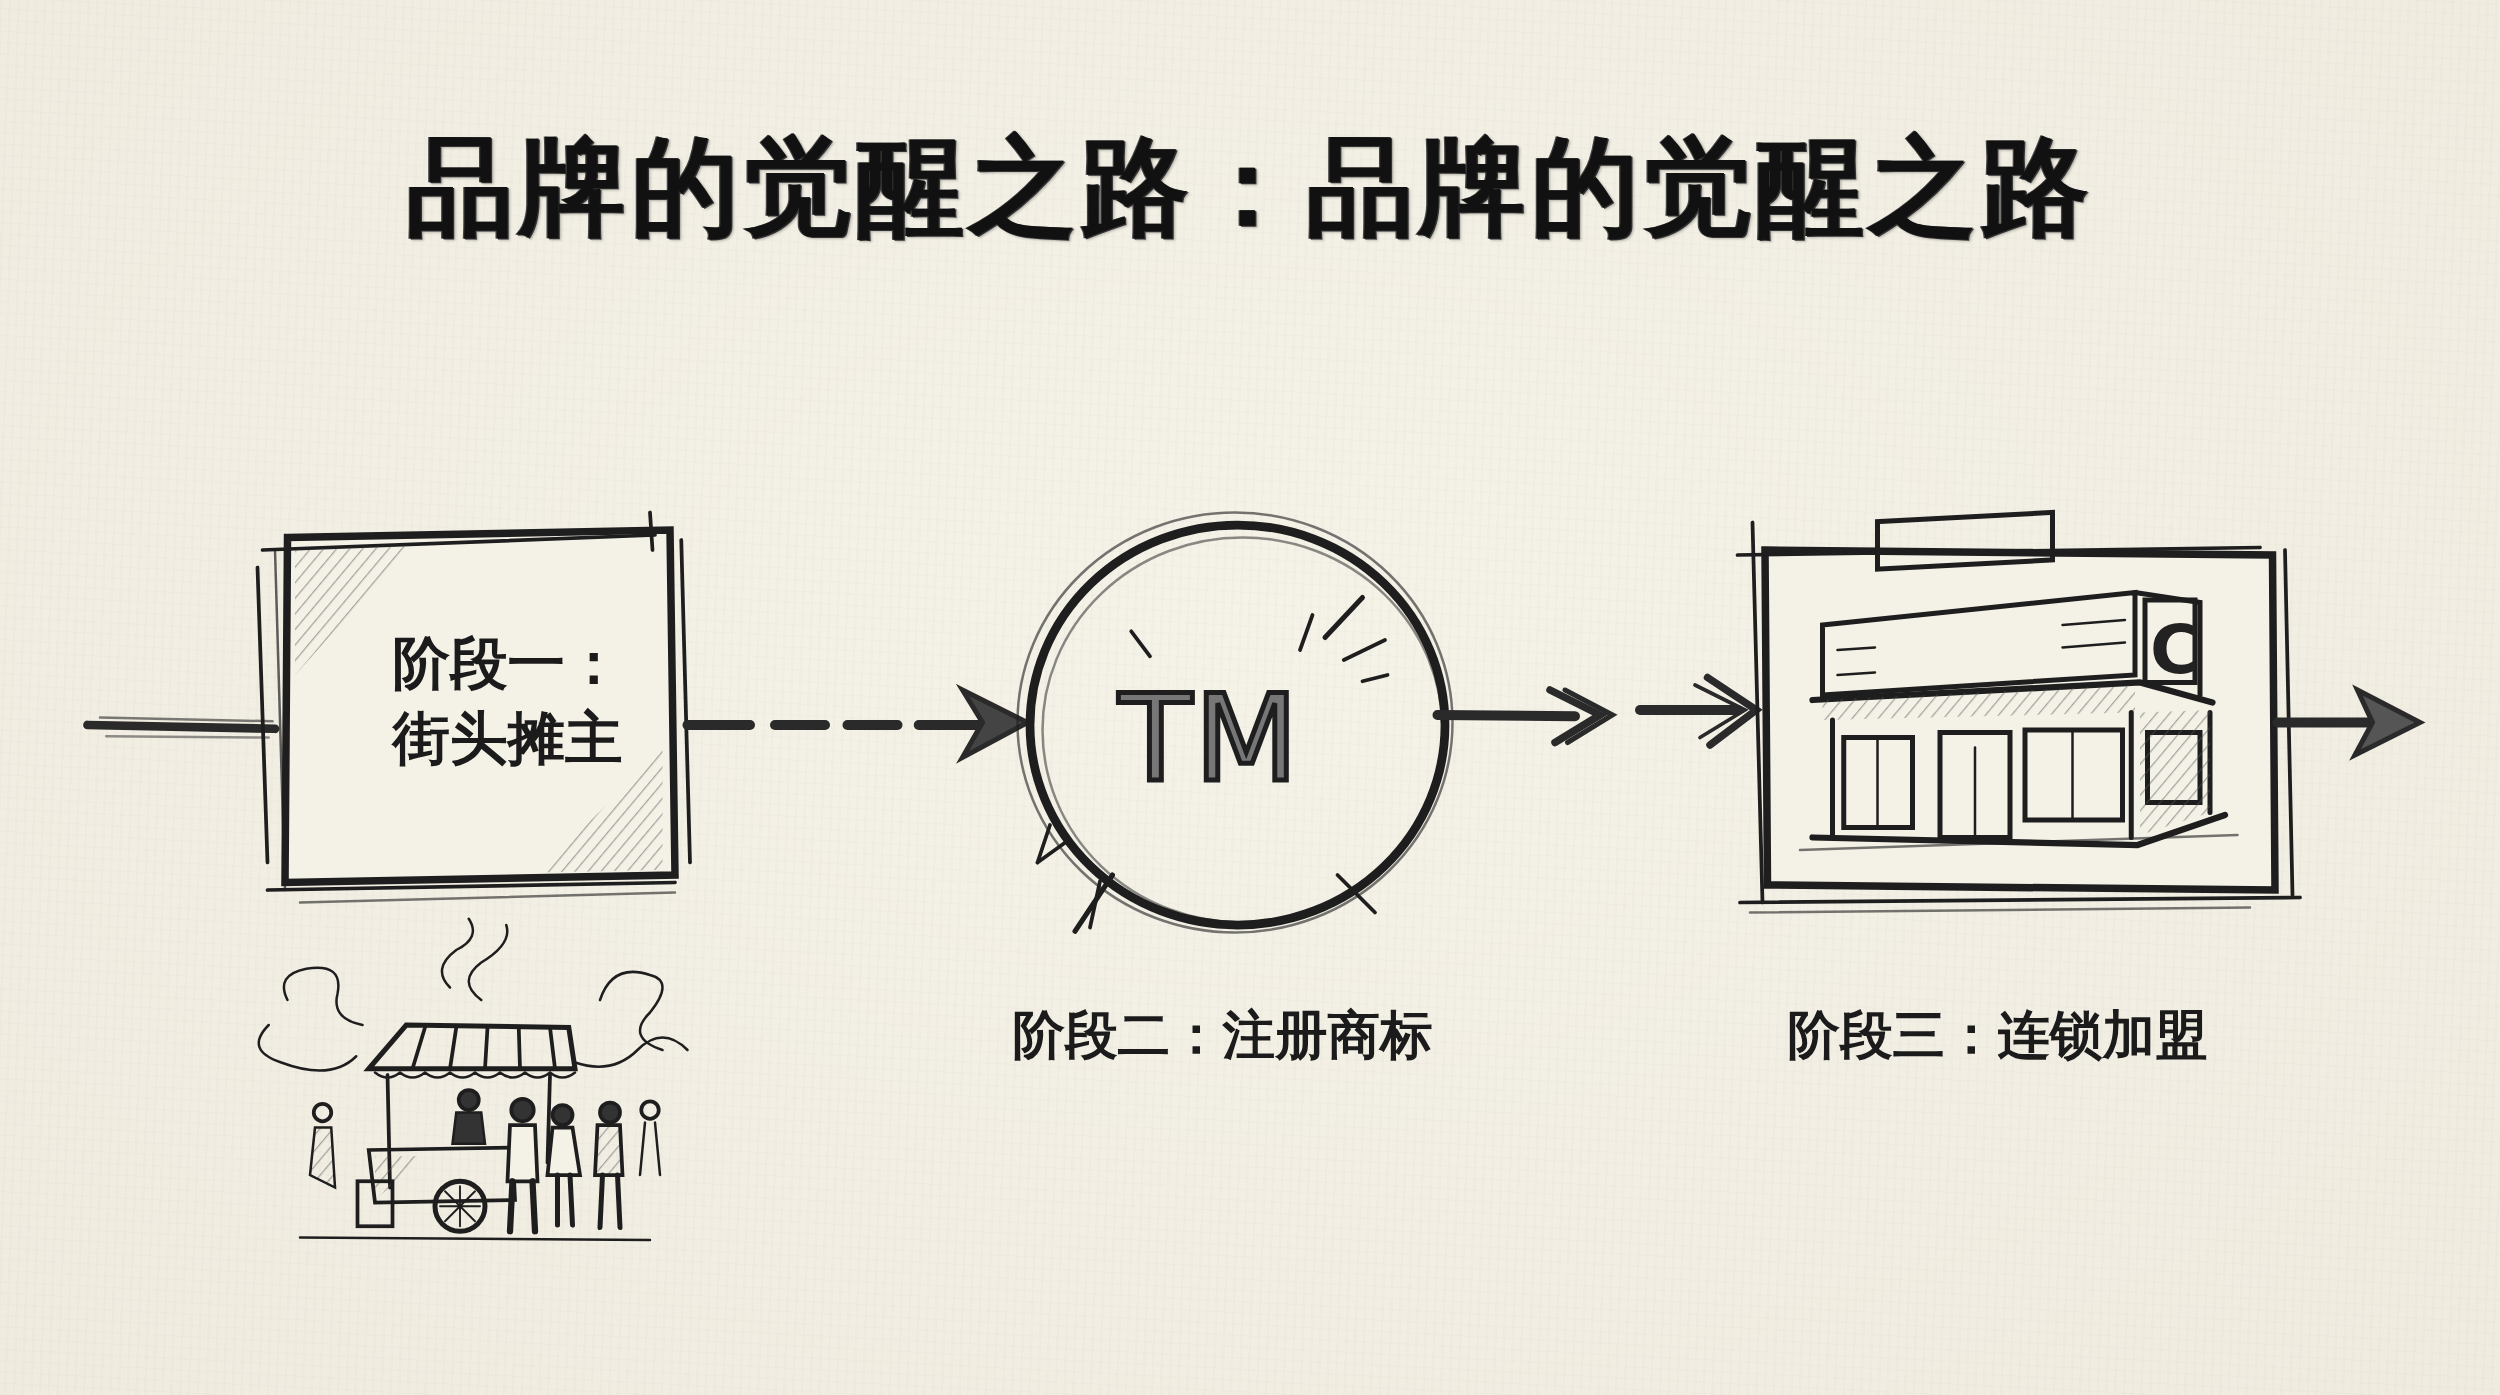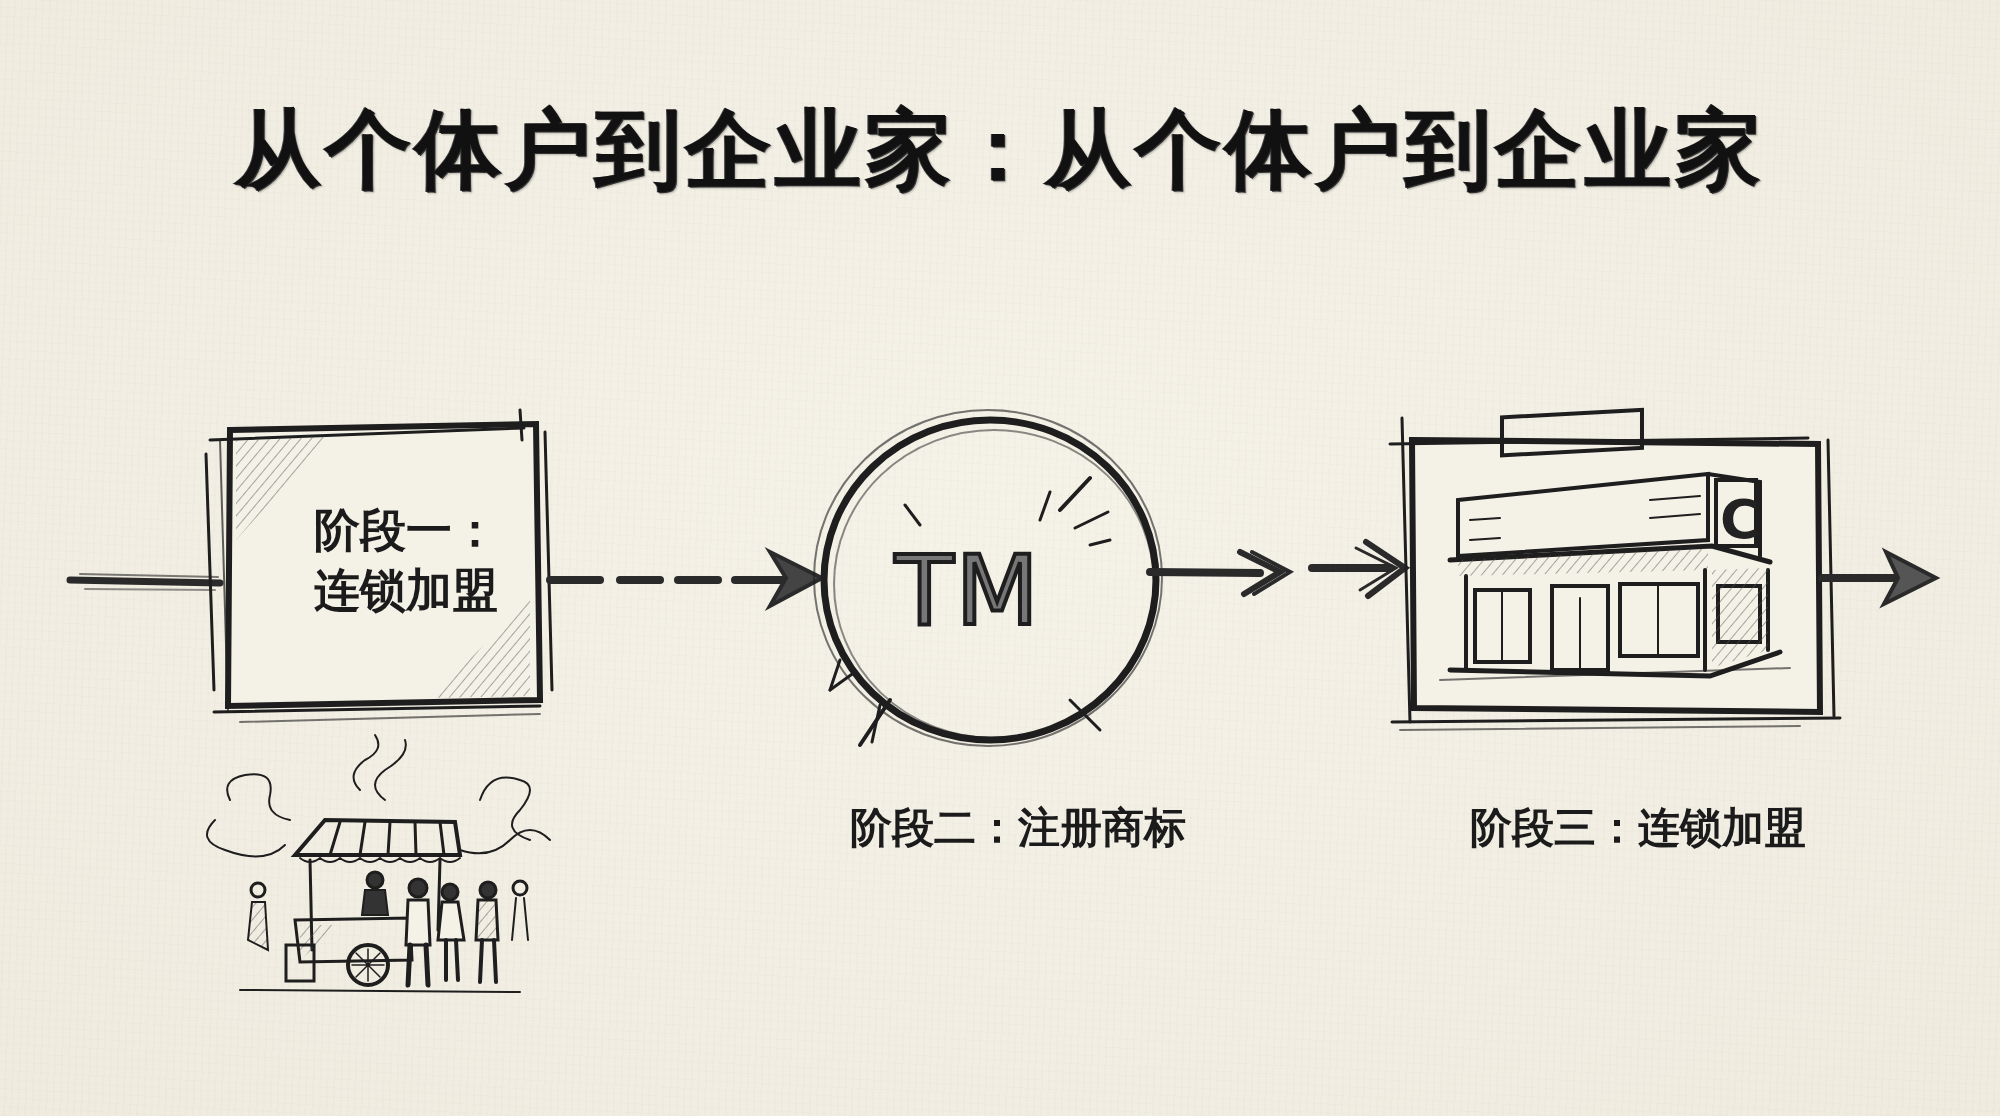--- a/index.html
+++ b/index.html
@@ -24,42 +24,42 @@
     font-family: "DejaVu Serif", serif;
     color: #111;
     text-shadow: 1px 1px 0 #333, -1px 0 0 #444, 2px 2px 2px rgba(0,0,0,0.25);
   }
   svg.canvas { position: absolute; left: 0; top: 0; }
   .box-label {
     position: absolute; left: 225px; top: 500px; width: 362px;
     text-align: center; font-size: 46px; line-height: 60px; font-weight: bold;
   }
   .caption {
-    position: absolute; font-size: 42px; font-weight: bold; white-space: nowrap; margin-left: 40px;
+    position: absolute; font-size: 42px; font-weight: bold; white-space: nowrap;
   }
   .cap2 { left: 810px; top: 800px; }
   .cap3 { left: 1430px; top: 800px; font-family: Liberation Mono, monospace; }
   .tm {
     position: absolute; left: 895px; top: 535px;
     font-size: 96px; font-weight: normal; letter-spacing: 2px;
     color: #777;
     -webkit-text-stroke: 4px #1e1e1e;
     font-family: "DejaVu Sans", sans-serif;
   }
   .store-c {
     position: absolute; left: 1720px; top: 488px;
     font-size: 54px; font-weight: bold; color: #222;
   }
 </style>
 </head>
 <body>
 
 <div class="paper"></div>
 
-<div class="title">从个体户到企业家：从个体户到企业家</div>
+<div class="title">品牌的觉醒之路：品牌的觉醒之路</div>
 
 <svg class="canvas" width="2000" height="1116" viewBox="0 0 2000 1116">
   <defs>
     <pattern id="hatch" width="8" height="8" patternUnits="userSpaceOnUse" patternTransform="rotate(40)">
       <line x1="0" y1="0" x2="0" y2="8" stroke="#555" stroke-width="2" opacity="0.5"></line>
     </pattern>
   </defs>
 
   <g stroke="#2a2a2a" stroke-linecap="round">
     <line x1="70" y1="580" x2="220" y2="583" stroke-width="7"></line>
@@ -184,20 +184,20 @@
     <circle cx="258" cy="890" r="7"></circle>
     <path d="M252 902 L248 940 L268 950 L265 902 Z" fill="url(#hatch)" stroke-width="2"></path>
     <circle cx="520" cy="888" r="7"></circle>
     <path d="M516 898 L512 940 M524 898 L528 940" stroke-width="2"></path>
     <path d="M240 990 L520 992" stroke-width="2"></path>
   </g>
 </svg>
 
 <div class="box-label">
   <div>阶段一：</div>
-  <div>连锁加盟</div>
+  <div>街头摊主</div>
 </div>
 
 <div class="tm">TM</div>
 <div class="store-c">C</div>
 
 <div class="caption cap2">阶段二：注册商标</div>
 <div class="caption cap3">阶段三：连锁加盟</div>
 
 </body></html>

